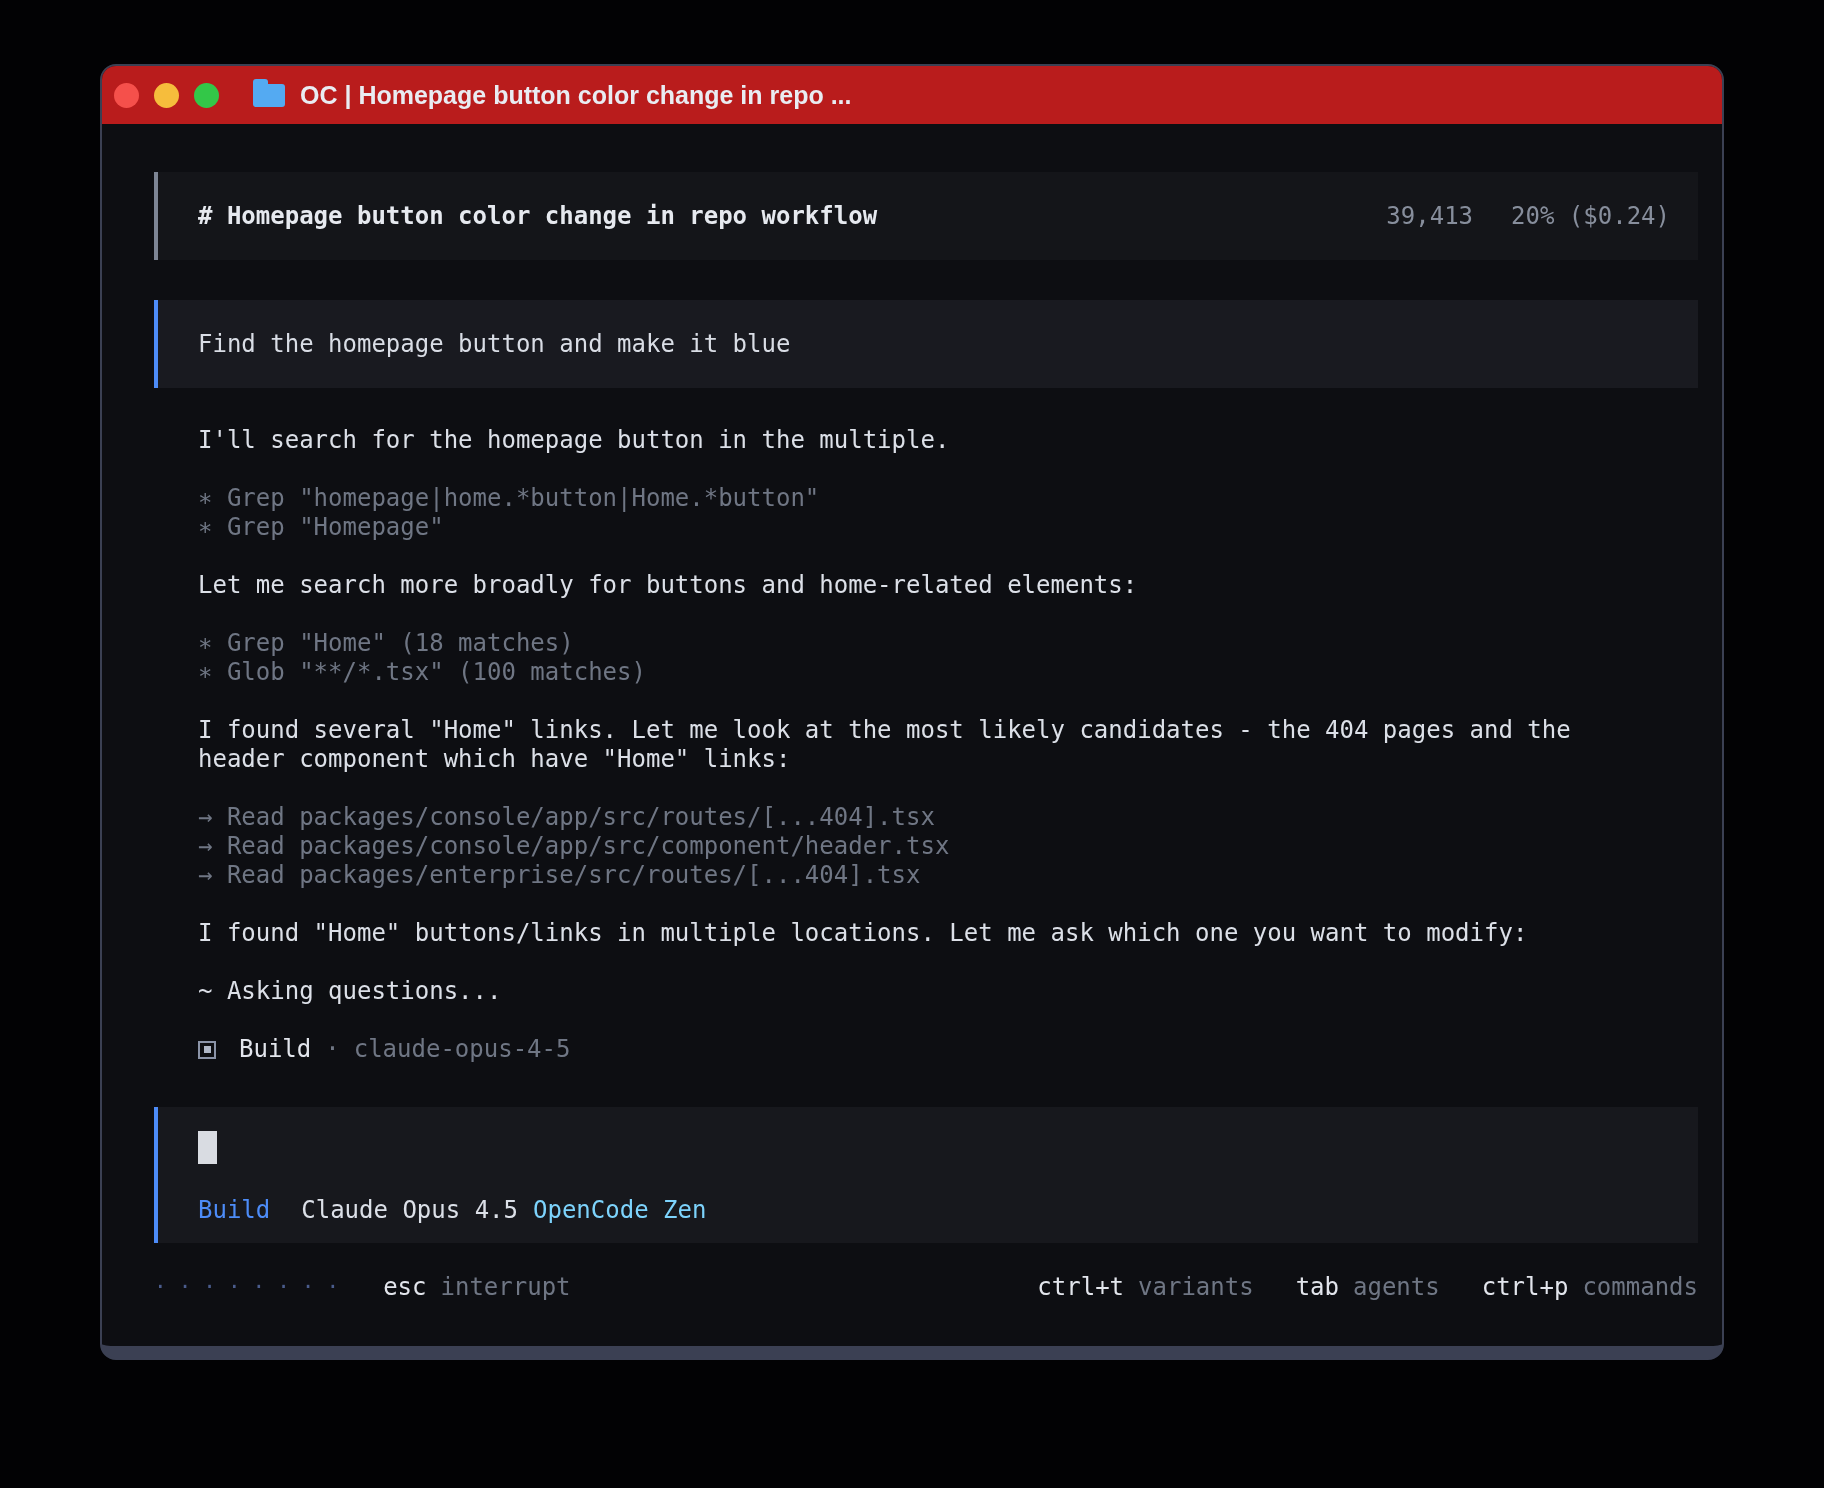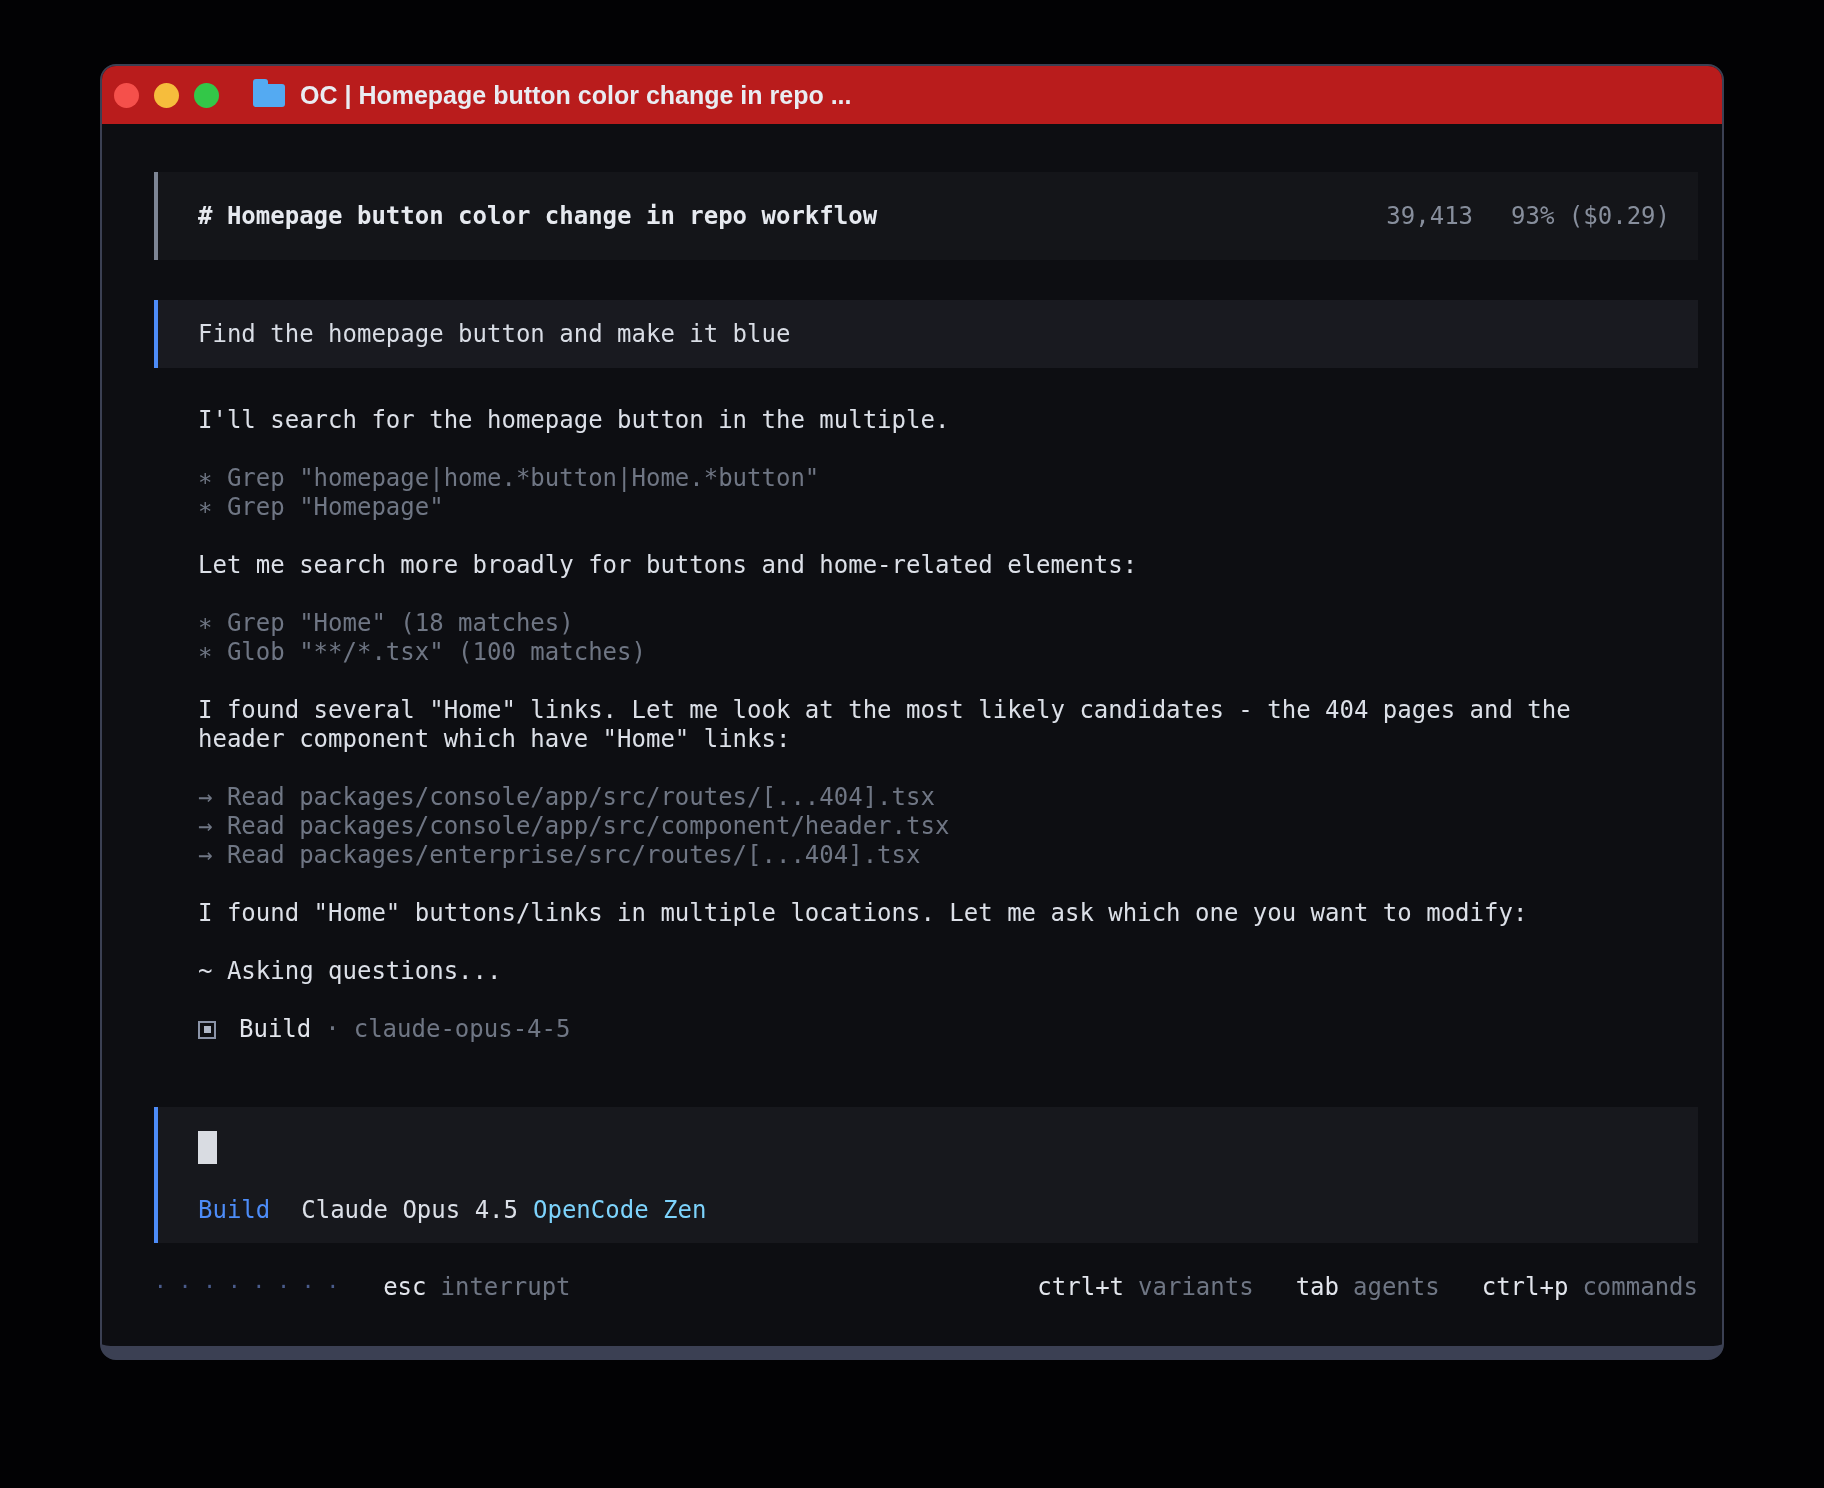--- a/index.html
+++ b/index.html
@@ -25,21 +25,21 @@
   .win-title { margin-left:15px; font-family:"Liberation Sans", sans-serif; font-weight:bold; font-size:25px; color:#e9ecf2; white-space:nowrap; }
 
   
   .content { flex:1; display:flex; flex-direction:column; padding:48px 24px 44px 52px; font-size:24px; line-height:29px; color:#dce0e8; overflow:hidden; }
 
   .session-header { flex:none; height:88px; background:#141519; border-left:4px solid #7d8594; display:flex; align-items:center; padding:0 28px 0 40px; }
   .session-title { font-weight:bold; color:#e6e9ef; white-space:nowrap; }
   .session-stats { margin-left:auto; color:#878e9c; display:flex; white-space:nowrap; }
   .stat-context { margin-left:38px; }
 
-  .user-message { flex:none; margin-top:40px; height:68px; background:#191a20; border-left:4px solid #4d8cf8; display:flex; align-items:center; padding:0 40px; color:#d9dde5; }
+  .user-message { flex:none; margin-top:40px; height:88px; background:#191a20; border-left:4px solid #4d8cf8; display:flex; align-items:center; padding:0 40px; color:#d9dde5; }
 
   .chat { margin:38px 0 0 44px; max-width:1400px; }
   .blk { margin-top:29px; }
   .blk:first-child { margin-top:0; }
   .t { color:#dce0e8; }
   .g { color:#6f7684; }
 
   .agent-row { display:flex; align-items:center; margin-top:29px; }
   .agent-icon { width:18px; height:18px; border:2px solid #8b94a8; margin-right:23px; display:flex; align-items:center; justify-content:center; flex:none; }
   .agent-icon i { width:7px; height:7px; background:#aeb6c6; display:block; }
@@ -82,21 +82,21 @@
     </span>
     <span class="win-title">OC | Homepage button color change in repo ...</span>
   </div>
 
   <div class="content">
 
     <div class="session-header">
       <span class="session-title"># Homepage button color change in repo workflow</span>
       <span class="session-stats">
         <span class="stat-tokens">39,413</span>
-        <span class="stat-context">93% ($0.29)</span>
+        <span class="stat-context">20% ($0.24)</span>
       </span>
     </div>
 
     <div class="user-message">
       <span>Find the homepage button and make it blue</span>
     </div>
 
     <div class="chat">
       <p class="blk t">I'll search for the homepage button in the multiple.</p>
 

